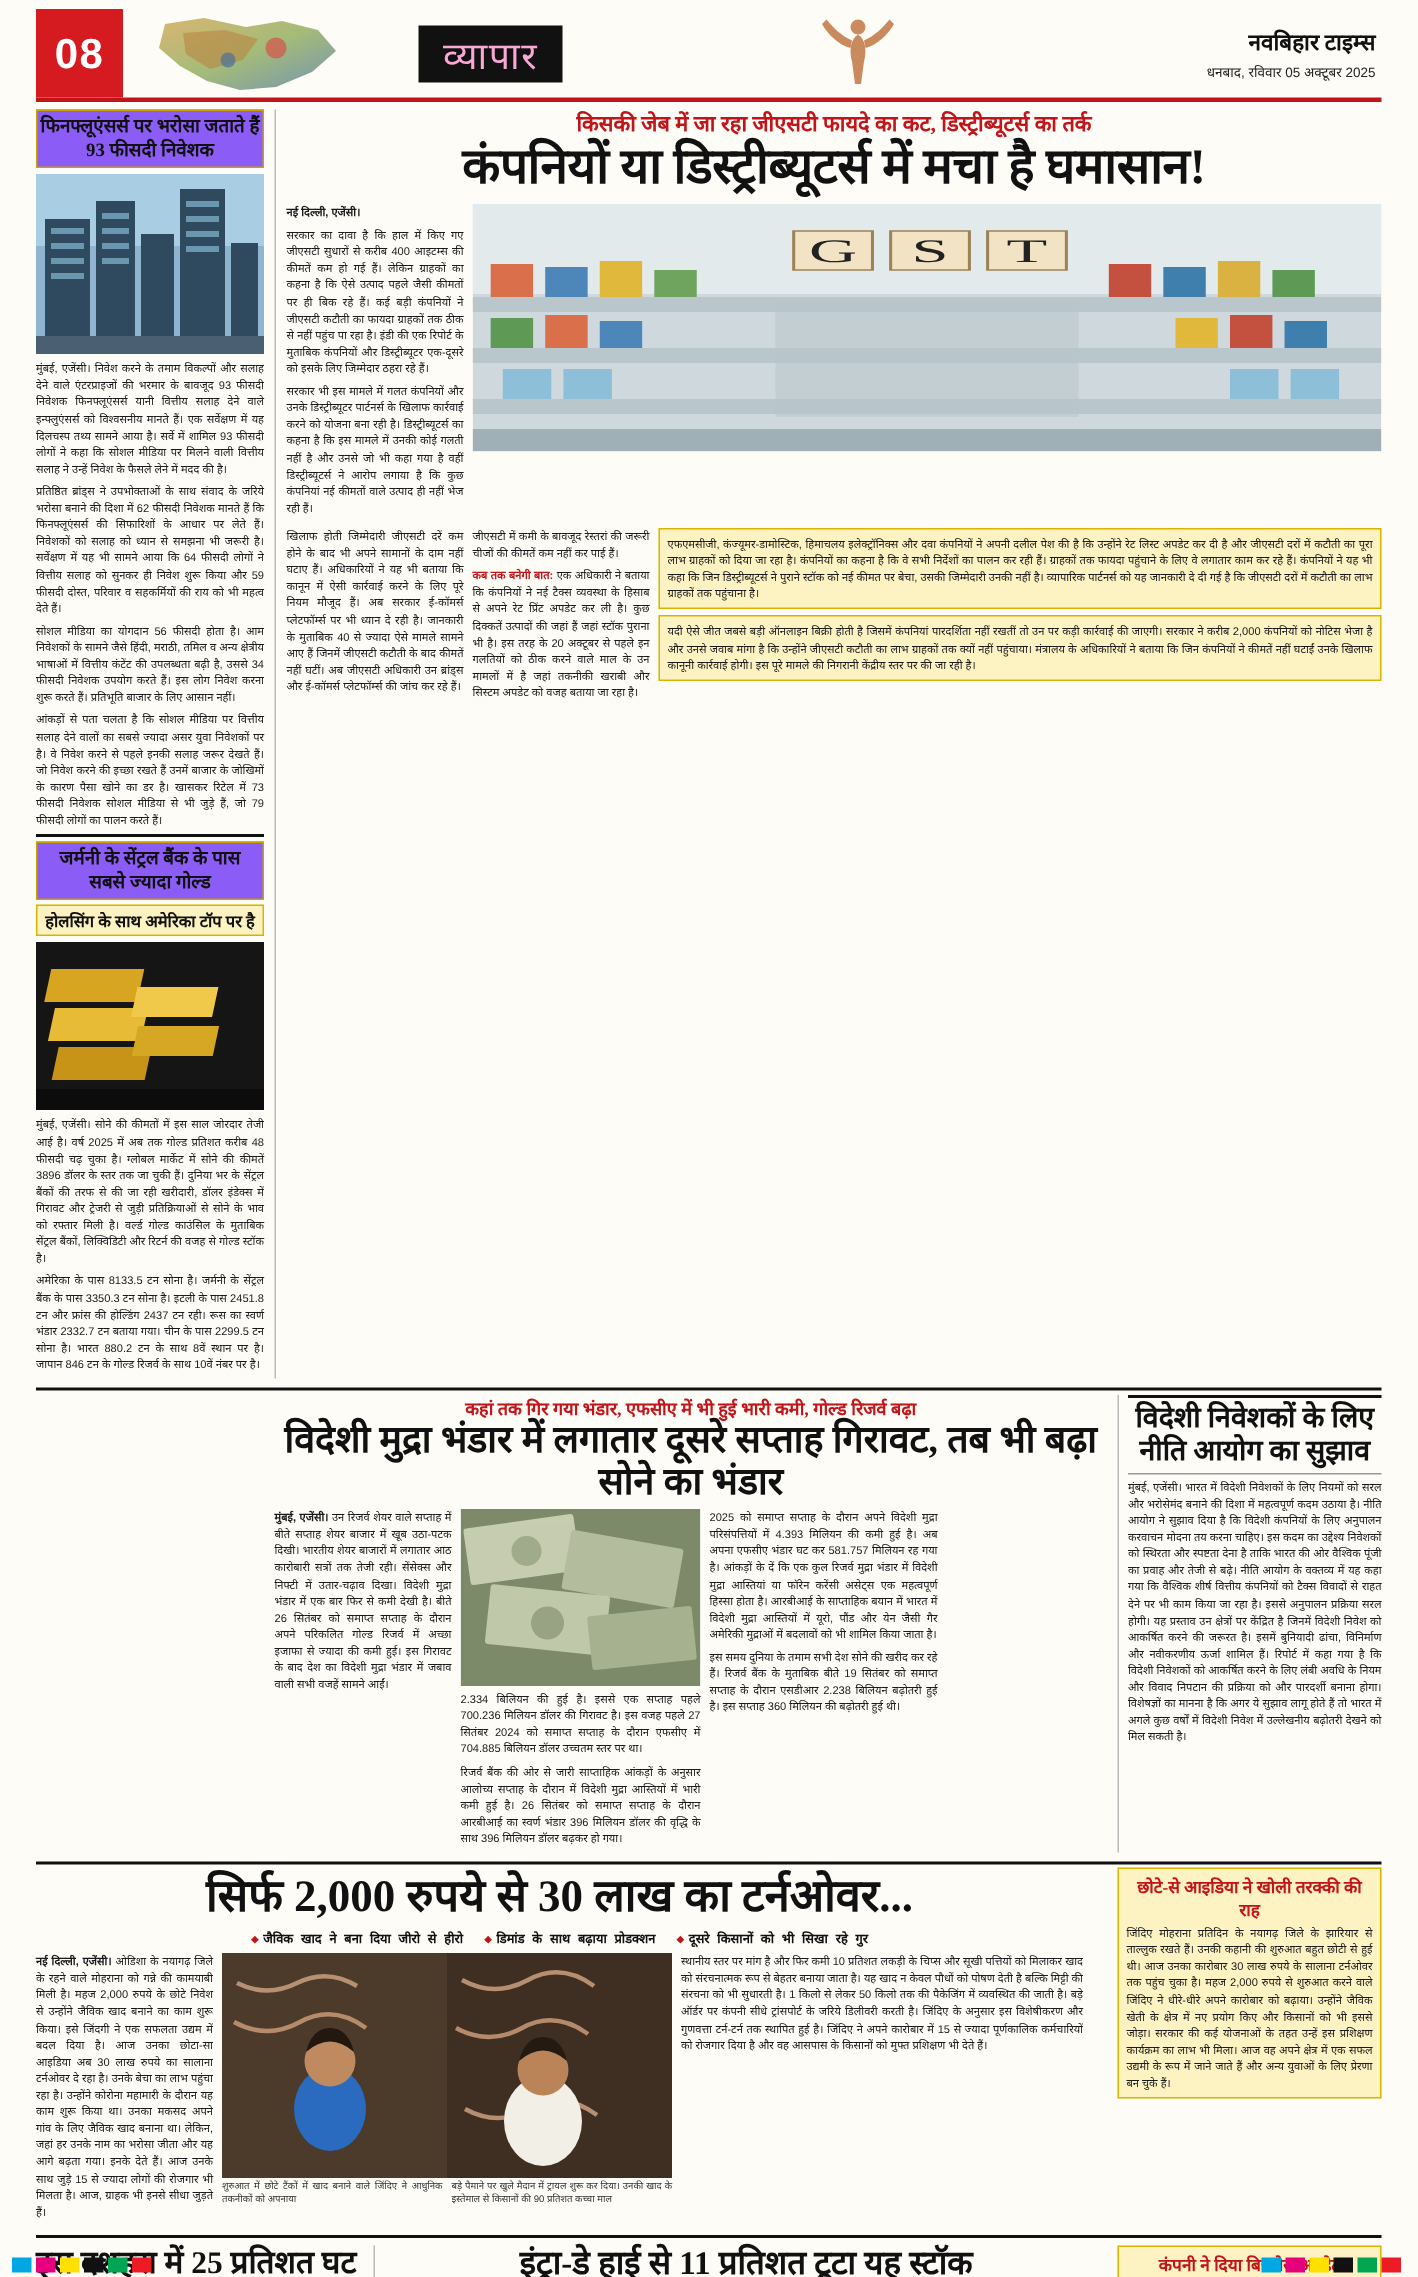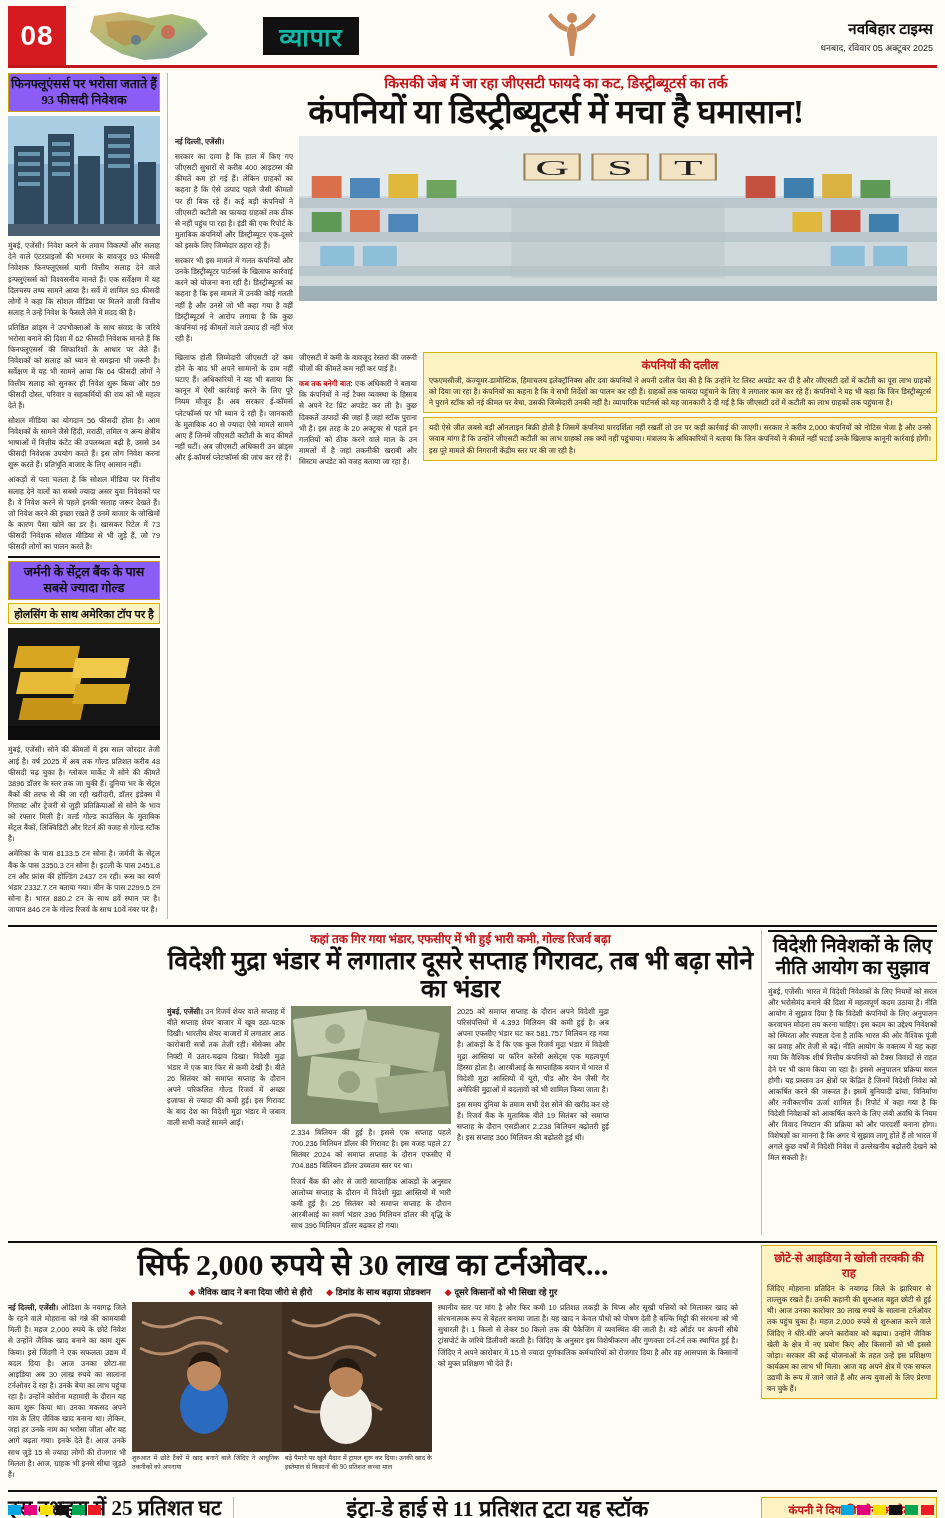--- a/index.html
+++ b/index.html
@@ -4,37 +4,37 @@
 <style>
   * { box-sizing: border-box; }
   html, body { margin:0; padding:0; }
   body {
     width:945px; height:1518px;
     background:#fdfcf7;
     font-family:"Liberation Sans", sans-serif;
     color:#111;
     overflow:hidden;
   }
-  .page { position:relative; width:945px; height:1518px; padding:6px 8px; }
+  .page { position:relative; width:945px; height:1518px; padding:6px 24px; }
 
   
   .masthead { display:flex; align-items:stretch; height:62px; border-bottom:3px solid #c0151a; }
   .pagenum {
     width:58px; background:#d51a20; color:#fff;
     font-size:28px; font-weight:bold; display:flex;
     align-items:center; justify-content:center; letter-spacing:1px;
   }
   .mast-map { width:170px; display:flex; align-items:center; justify-content:center; }
   .mast-map svg { display:block; }
   .mast-title {
     flex:0 0 150px; display:flex; align-items:center; justify-content:center;
   }
   .mast-title .ttl {
-    background:#111; color:#14b8a6; font-family:"Liberation Serif", serif;
-    font-size:25px; font-weight:bold; padding:2px 16px; letter-spacing:1px;
+    background:#111; color:#f9a8d4; font-family:"Liberation Serif", serif;
+    font-size:25px; font-weight:normal; padding:2px 16px; letter-spacing:1px;
   }
   .mast-fig { flex:1; display:flex; align-items:center; justify-content:center; }
   .mast-right { width:180px; text-align:right; padding-right:4px; display:flex;
     flex-direction:column; justify-content:center; }
   .mast-right .brand { font-family:"Liberation Serif", serif; font-weight:bold; font-size:15px; }
   .mast-right .date { font-size:9px; margin-top:3px; color:#222; }
   .kicker { color:#c0151a; font-weight:bold; }
   .rule { border-top:1px solid #999; }
   .thickrule { border-top:2px solid #111; }
   .col-rule { border-left:1px solid #bbb; }
@@ -86,21 +86,21 @@
   .sec2-kicker { color:#c0151a; font-family:"Liberation Serif", serif; font-weight:bold;
     font-size:12px; text-align:center; }
   .sec2-head { font-family:"Liberation Serif", serif; font-weight:bold; font-size:25px;
     text-align:center; line-height:1.12; }
   .money-photo { width:100%; height:118px; overflow:hidden; position:relative; }
 
   
   .sec3-head { font-family:"Liberation Serif", serif; font-weight:bold; font-size:30px;
     text-align:center; line-height:1.1; padding:3px 0; }
   .bullets { display:flex; gap:14px; justify-content:center; font-size:8.6px;
-    font-weight:bold; font-family:Liberation Sans, sans-serif; padding:2px 0 4px; }
+    font-weight:bold; font-family:Liberation Mono, monospace; padding:2px 0 4px; }
   .bullets span.b { color:#c0151a; margin-right:3px; }
   .worm-photo { width:100%; height:150px; overflow:hidden; position:relative; }
   .cap { font-size:6.4px; line-height:1.35; text-align:justify; color:#333; padding-top:2px; }
 
   
   .bot-grid { display:flex; gap:7px; margin-top:5px; }
   .bot-left { width:218px; }
   .bot-mid { flex:1; }
   .bot-right { width:176px; }
   .bot-head { font-family:"Liberation Serif", serif; font-weight:bold; font-size:21px;
@@ -280,21 +280,20 @@
           <div style="width:118px;" class="body-txt">
             <p>खिलाफ होती जिम्मेदारी जीएसटी दरें कम होने के बाद भी अपने सामानों के दाम नहीं घटाए हैं। अधिकारियों ने यह भी बताया कि कानून में ऐसी कार्रवाई करने के लिए पूरे नियम मौजूद हैं। अब सरकार ई-कॉमर्स प्लेटफॉर्म्स पर भी ध्यान दे रही है। जानकारी के मुताबिक 40 से ज्यादा ऐसे मामले सामने आए हैं जिनमें जीएसटी कटौती के बाद कीमतें नहीं घटीं। अब जीएसटी अधिकारी उन ब्रांड्स और ई-कॉमर्स प्लेटफॉर्म्स की जांच कर रहे हैं।</p>
           </div>
           <div style="width:118px;" class="body-txt">
             <p>जीएसटी में कमी के बावजूद रेस्तरां की जरूरी चीजों की कीमतें कम नहीं कर पाई हैं।</p>
             <p><b class="kicker">कब तक बनेगी बात:</b>
                <span>एक अधिकारी ने बताया कि कंपनियों ने नई टैक्स व्यवस्था के हिसाब से अपने रेट प्रिंट अपडेट कर ली है। कुछ दिक्कतें उत्पादों की जहां हैं जहां स्टॉक पुराना भी है। इस तरह के 20 अक्टूबर से पहले इन गलतियों को ठीक करने वाले माल के उन मामलों में है जहां तकनीकी खराबी और सिस्टम अपडेट को वजह बताया जा रहा है।</span></p>
           </div>
           <div style="flex:1;">
             <div class="box-y">
-              <h4>कंपनियों की दलील</h4>
               <div class="body-txt">एफएमसीजी, कंज्यूमर-डामोस्टिक, हिमाचलय इलेक्ट्रॉनिक्स और दवा कंपनियों ने अपनी दलील पेश की है कि उन्होंने रेट लिस्ट अपडेट कर दी है और जीएसटी दरों में कटौती का पूरा लाभ ग्राहकों को दिया जा रहा है। कंपनियों का कहना है कि वे सभी निर्देशों का पालन कर रही हैं। ग्राहकों तक फायदा पहुंचाने के लिए वे लगातार काम कर रहे हैं। कंपनियों ने यह भी कहा कि जिन डिस्ट्रीब्यूटर्स ने पुराने स्टॉक को नई कीमत पर बेचा, उसकी जिम्मेदारी उनकी नहीं है। व्यापारिक पार्टनर्स को यह जानकारी दे दी गई है कि जीएसटी दरों में कटौती का लाभ ग्राहकों तक पहुंचाना है।</div>
             </div>
             <div class="box-y" style="margin-top:4px;">
               <div class="body-txt">यदी ऐसे जीत जबसे बड़ी ऑनलाइन बिक्री होती है जिसमें कंपनियां पारदर्शिता नहीं रखतीं तो उन पर कड़ी कार्रवाई की जाएगी। सरकार ने करीब 2,000 कंपनियों को नोटिस भेजा है और उनसे जवाब मांगा है कि उन्होंने जीएसटी कटौती का लाभ ग्राहकों तक क्यों नहीं पहुंचाया। मंत्रालय के अधिकारियों ने बताया कि जिन कंपनियों ने कीमतें नहीं घटाईं उनके खिलाफ कानूनी कार्रवाई होगी। इस पूरे मामले की निगरानी केंद्रीय स्तर पर की जा रही है।</div>
             </div>
           </div>
         </div>
       </div>
     </div>
   </div>

